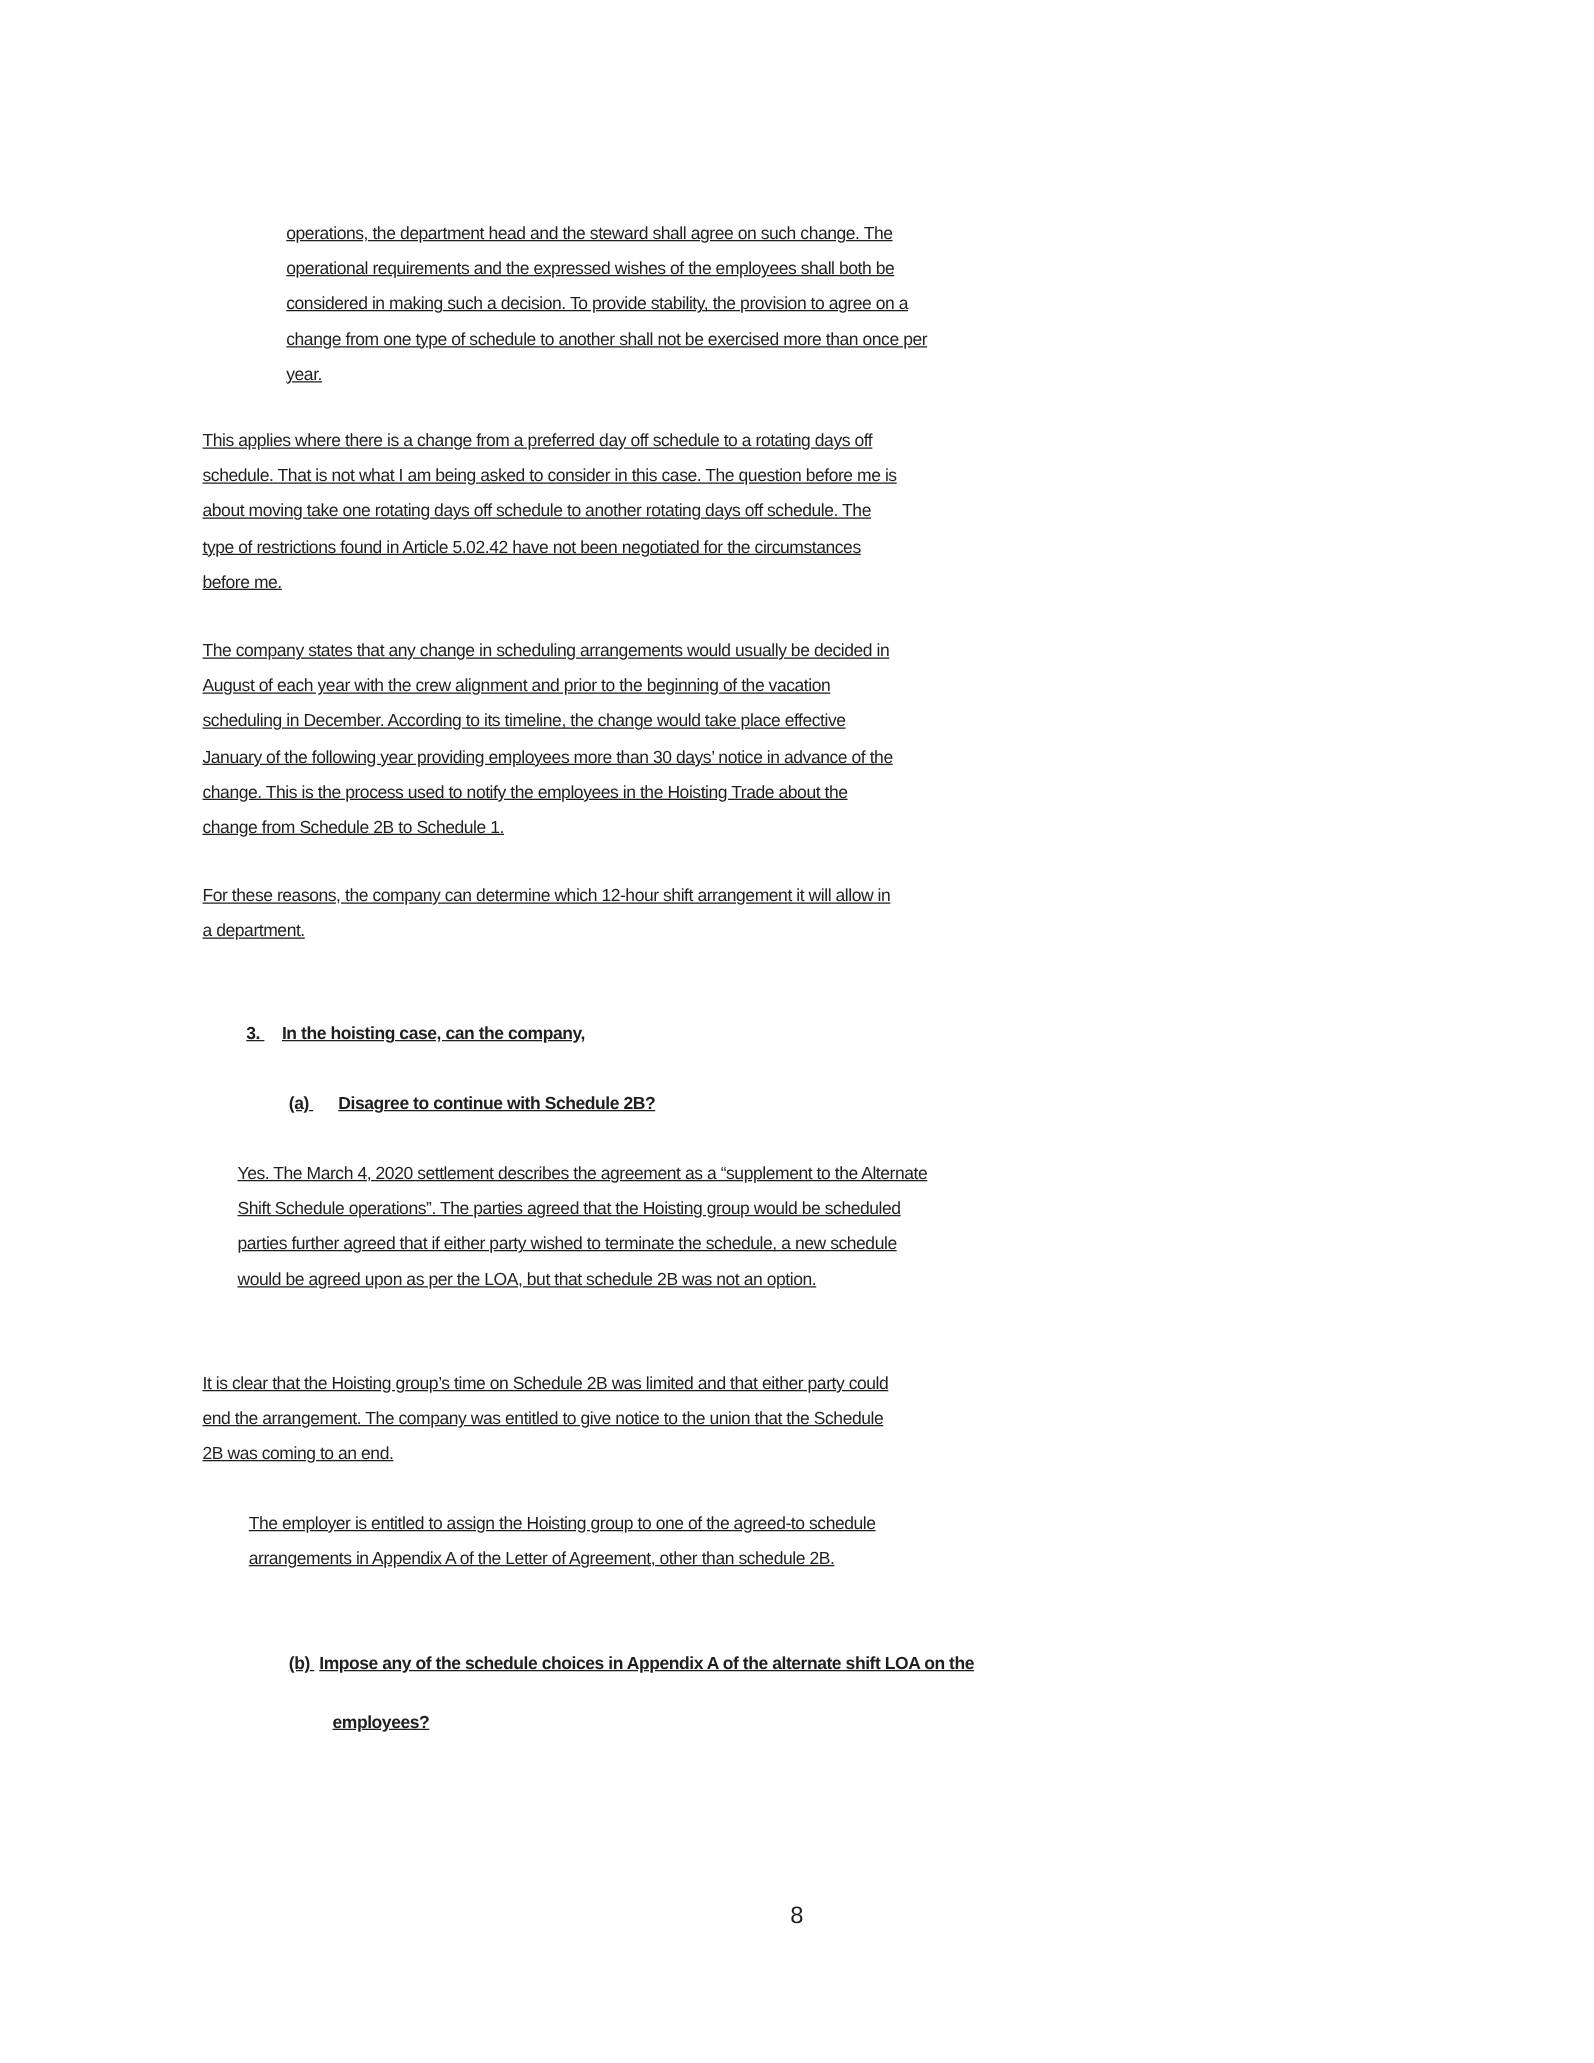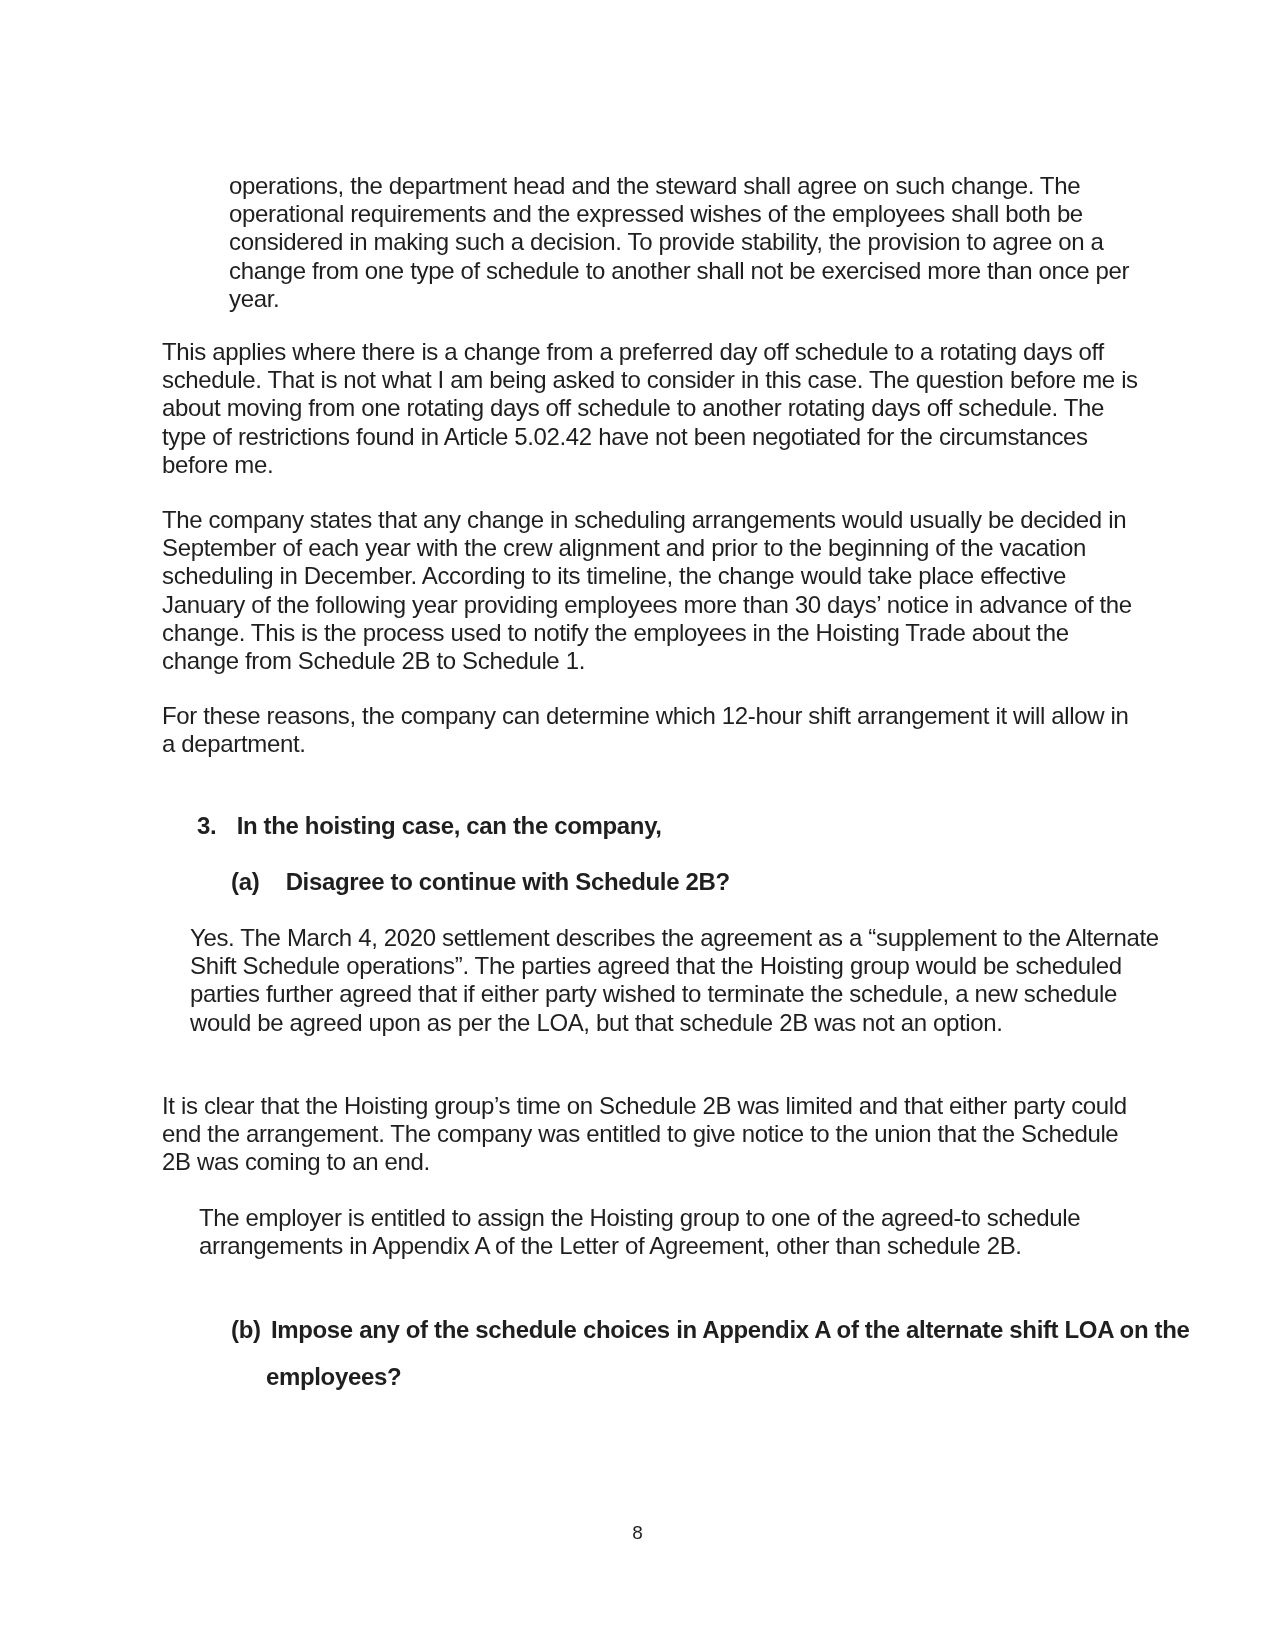--- a/index.html
+++ b/index.html
@@ -1,47 +1,47 @@
 <!DOCTYPE html>
 <html><head>
 <meta charset="utf-8">
 <style>
   html, body { margin: 0; padding: 0; background: #ffffff; }
   body { width: 1275px; height: 1650px; position: relative; overflow: hidden;
          font-family: "Liberation Sans", sans-serif; color: #1f1f1f; }
   .page { position: absolute; left: 0; top: 0; width: 1275px; height: 1650px; background: #fff; }
-  .block { position: absolute; font-size: 24px; line-height: 28.2px; letter-spacing: -0.35px; }
+  .block { position: absolute; font-size: 14px; line-height: 28.2px; letter-spacing: -0.35px; text-decoration: underline; }
   .block .ln { display: block; white-space: nowrap; }
   .bold { font-weight: bold; }
   .pnum { position: absolute; left: 0; width: 1275px; top: 1522px; text-align: center; font-size: 19px; }
 </style>
 </head>
 <body>
 
 <div class="page">
 
   <div class="block" style="left:229px; top:172px;">
     <span class="ln">operations, the department head and the steward shall agree on such change. The</span>
     <span class="ln">operational requirements and the expressed wishes of the employees shall both be</span>
     <span class="ln">considered in making such a decision. To provide stability, the provision to agree on a</span>
     <span class="ln">change from one type of schedule to another shall not be exercised more than once per</span>
     <span class="ln">year.</span>
   </div>
 
   <div class="block" style="left:162px; top:338px;">
     <span class="ln">This applies where there is a change from a preferred day off schedule to a rotating days off</span>
     <span class="ln">schedule.  That is not what I am being asked to consider in this case.  The question before me is</span>
-    <span class="ln">about moving from one rotating days off schedule to another rotating days off schedule.  The</span>
+    <span class="ln">about moving take one rotating days off schedule to another rotating days off schedule.  The</span>
     <span class="ln">type of restrictions found in Article 5.02.42 have not been negotiated for the circumstances</span>
     <span class="ln">before me.</span>
   </div>
 
   <div class="block" style="left:162px; top:506px;">
     <span class="ln">The company states that any change in scheduling arrangements would usually be decided in</span>
-    <span class="ln">September of each year with the crew alignment and prior to the beginning of the vacation</span>
+    <span class="ln">August of each year with the crew alignment and prior to the beginning of the vacation</span>
     <span class="ln">scheduling in December.  According to its timeline, the change would take place effective</span>
     <span class="ln">January of the following year providing employees more than 30 days’ notice in advance of the</span>
     <span class="ln">change.  This is the process used to notify the employees in the Hoisting Trade about the</span>
     <span class="ln">change from Schedule 2B to Schedule 1.</span>
   </div>
 
   <div class="block" style="left:162px; top:702px;">
     <span class="ln">For these reasons, the company can determine which 12-hour shift arrangement it will allow in</span>
     <span class="ln">a department.</span>
   </div>

